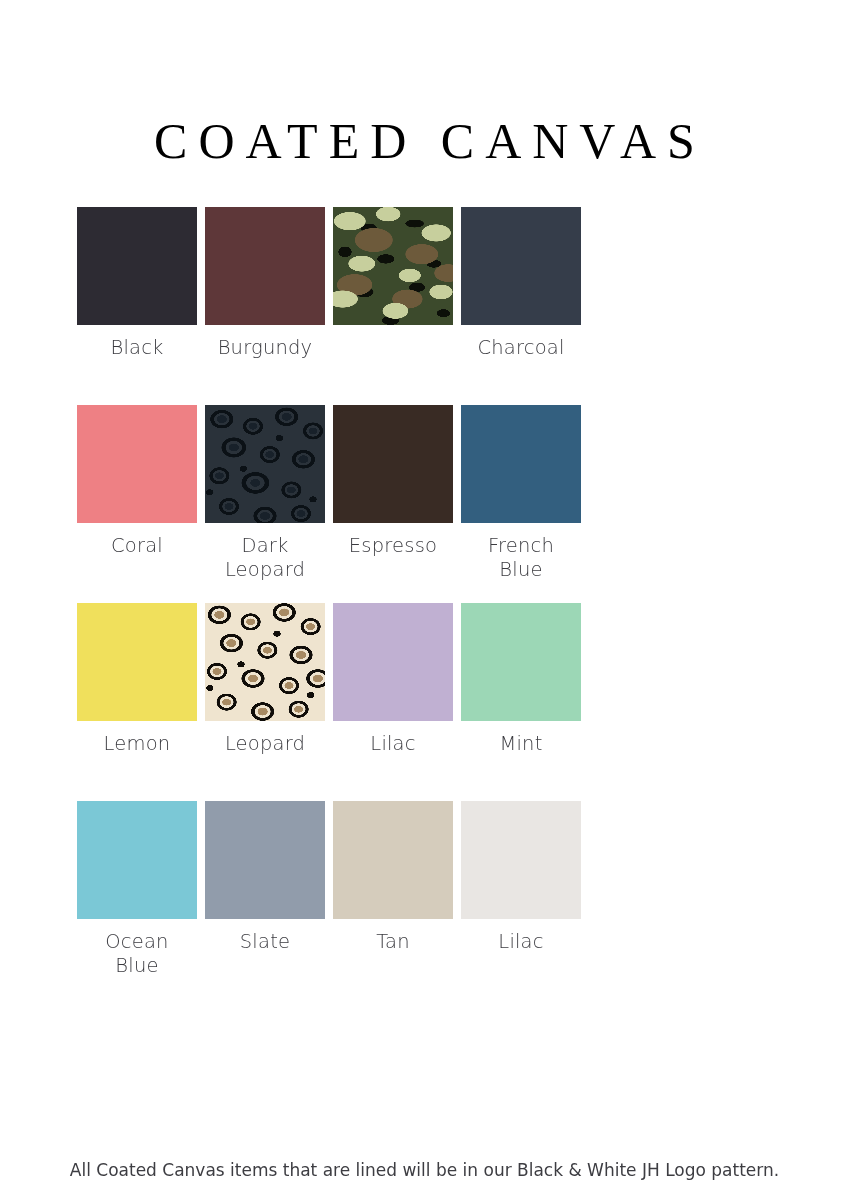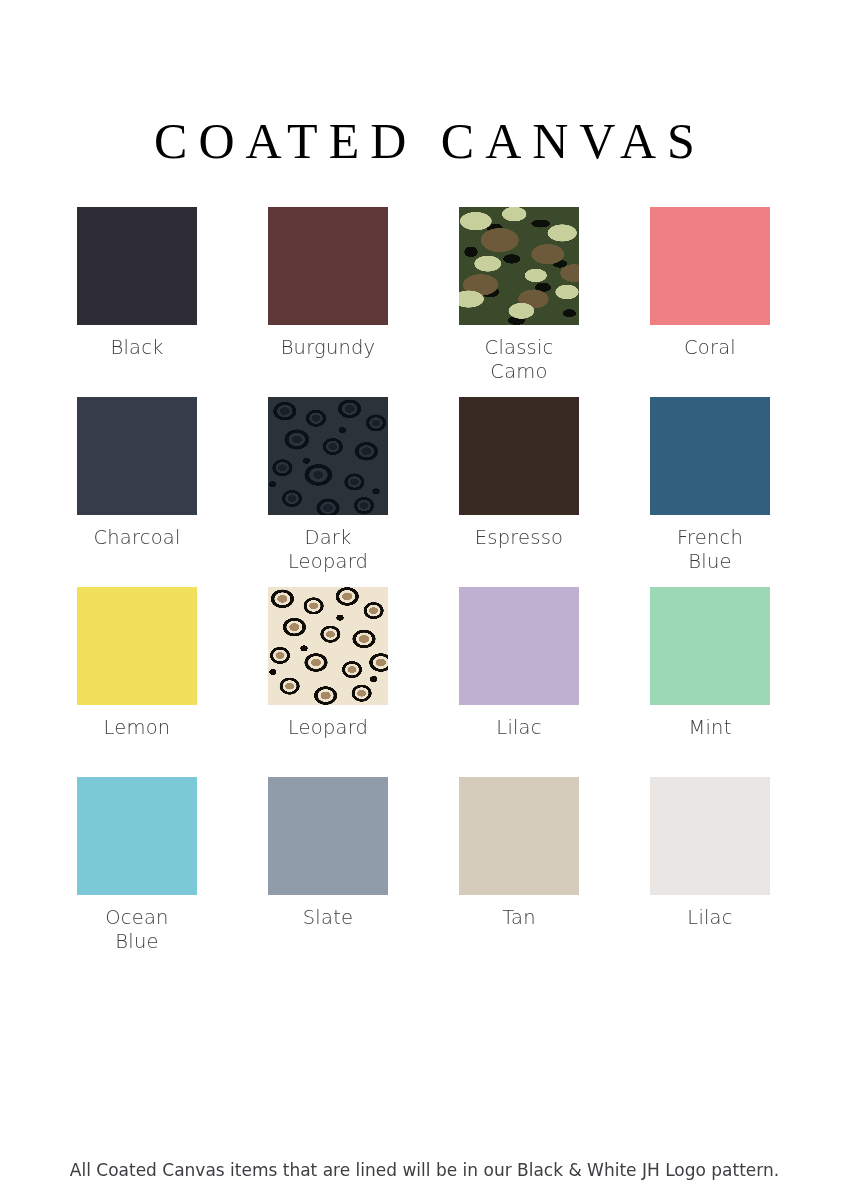--- a/index.html
+++ b/index.html
@@ -40,20 +40,21 @@
 
   .swatch-grid {
     position: absolute;
     left: 77px;
     top: 207px;
     width: 694px;
     display: grid;
     grid-template-columns: repeat(4, 120px);
     column-gap: 71px;
     row-gap: 0;
+    gap: 8px;
   }
 
   .swatch-cell {
     width: 120px;
     height: 190px;
     position: relative;
     display: flex;
     flex-direction: column;
     align-items: center;
   }
@@ -213,29 +214,28 @@
         <div class="swatch-label">Black</div>
       </div>
       <div class="swatch-cell">
         <div class="swatch-chip" style="background-color: rgb(94, 55, 57);"></div>
         <div class="swatch-label">Burgundy</div>
       </div>
       <div class="swatch-cell">
         <div class="swatch-chip">
           <div class="pattern camo"></div>
         </div>
-        <div class="swatch-label">Classic<br>Camo</div>
+      </div>
+      <div class="swatch-cell">
+        <div class="swatch-chip" style="background-color: rgb(53, 61, 74);"></div>
+        <div class="swatch-label">Charcoal</div>
       </div>
       <div class="swatch-cell">
         <div class="swatch-chip" style="background-color: rgb(238, 128, 132);"></div>
         <div class="swatch-label">Coral</div>
-      </div>
-      <div class="swatch-cell">
-        <div class="swatch-chip" style="background-color: rgb(53, 61, 74);"></div>
-        <div class="swatch-label">Charcoal</div>
       </div>
       <div class="swatch-cell">
         <div class="swatch-chip">
           <div class="pattern dark-leopard"></div>
         </div>
         <div class="swatch-label">Dark<br>Leopard</div>
       </div>
       <div class="swatch-cell">
         <div class="swatch-chip" style="background-color: rgb(57, 43, 36);"></div>
         <div class="swatch-label">Espresso</div>

